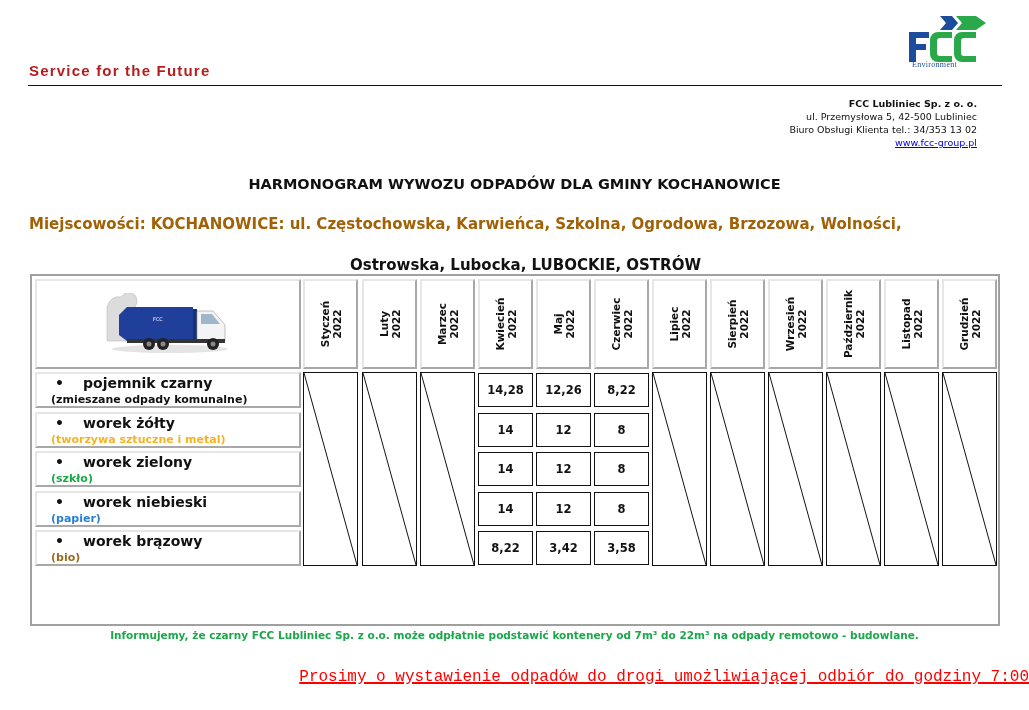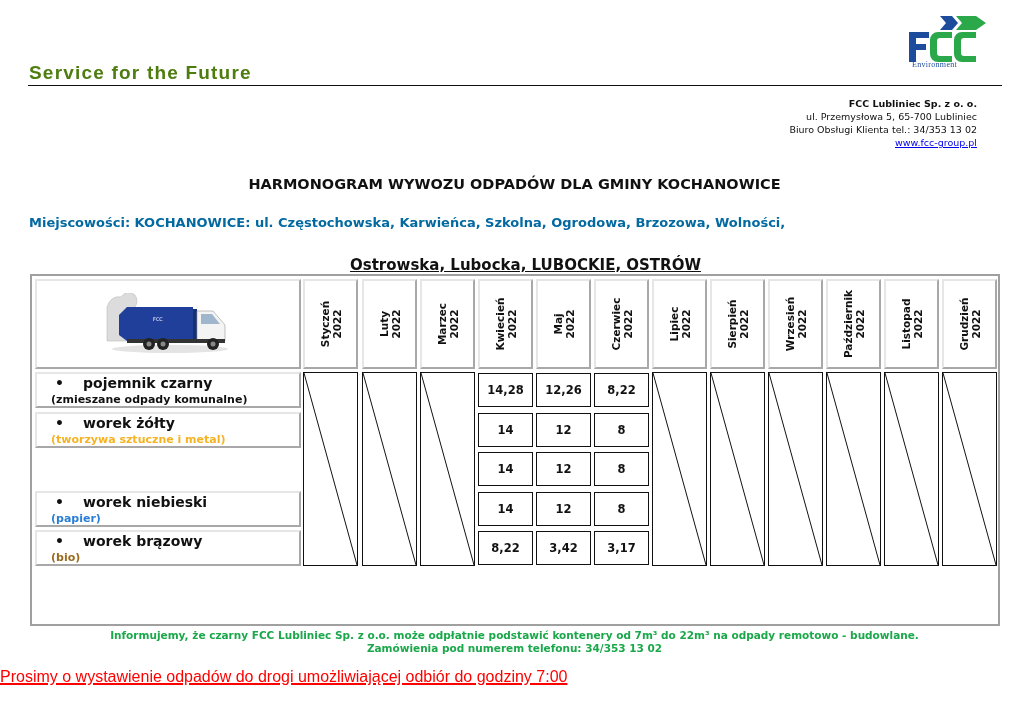--- a/index.html
+++ b/index.html
@@ -1,30 +1,30 @@
 <!DOCTYPE html>
 <html><head>
   <meta charset="utf-8">
   <style>
     html, body { margin: 0; padding: 0; background: #ffffff; }
     body { width: 1029px; height: 710px; position: relative; overflow: hidden; font-family: "DejaVu Sans", sans-serif; color: #111; }
 
-    .slogan { position: absolute; left: 29px; top: 62px; font-family: "Liberation Sans", sans-serif; font-weight: bold; font-size: 19px; letter-spacing: 1.2px; color: #4d7c0f; }
+    .slogan { position: absolute; left: 29px; top: 62px; font-family: "Liberation Sans", sans-serif; font-weight: bold; font-size: 15px; letter-spacing: 1.2px; color: #b91c1c; }
     .hr-line { position: absolute; left: 28px; top: 85px; width: 974px; height: 1px; background: #111; }
 
     .logo { position: absolute; left: 906px; top: 10px; width: 84px; height: 60px; }
     .logo-text { position: absolute; left: 912px; top: 60px; font-family: Liberation Serif, serif; font-size: 8px; color: #1d4c9c; letter-spacing: 0.3px; }
 
     .company { position: absolute; right: 52px; top: 97px; text-align: right; font-size: 9.5px; line-height: 13px; color: #111; }
     .company .name { font-weight: bold; }
     .company a { color: #0000ee; text-decoration: underline; }
 
     .title { position: absolute; left: 0; width: 1029px; top: 176px; text-align: center; font-weight: bold; font-size: 14.5px; color: #111; }
-    .places1 { position: absolute; left: 29px; top: 215px; font-weight: bold; font-size: 13px; color: #0369a1; white-space: nowrap; }
-    .places2 { position: absolute; left: 350px; top: 256px; font-weight: bold; font-size: 15px; color: #111; white-space: nowrap; text-decoration: underline; }
+    .places1 { position: absolute; left: 29px; top: 215px; font-weight: bold; font-size: 15px; color: #a16207; white-space: nowrap; }
+    .places2 { position: absolute; left: 350px; top: 256px; font-weight: bold; font-size: 15px; color: #111; white-space: nowrap; }
 
     .outer { position: absolute; left: 30px; top: 274px; width: 970px; height: 352px; border: 2px solid #a0a0a0; box-sizing: border-box; }
 
     .cell { position: absolute; box-sizing: border-box; border: 2px solid #e6e6e6; border-right-color: #a8a8a8; border-bottom-color: #a8a8a8; background: #fff; }
     .truck-cell { left: 3px; top: 3px; width: 266px; height: 90px; }
     .month-head { top: 3px; height: 90px; }
     .month-head .lbl { position: absolute; left: 50%; top: 50%; transform: translate(-50%, -50%) rotate(-90deg); font-weight: bold; font-size: 10.5px; line-height: 12px; text-align: center; white-space: nowrap; }
 
     .waste-cell { left: 3px; width: 266px; height: 36px; }
     .waste-cell .main { position: absolute; left: 18px; top: 1px; font-weight: bold; font-size: 14px; color: #111; }
@@ -33,21 +33,21 @@
 
     .val { position: absolute; box-sizing: border-box; border: 1.5px solid #111; background: #fff; font-weight: bold; font-size: 11.5px; display: flex; align-items: center; justify-content: center; color: #111; }
     .empty-col { position: absolute; box-sizing: border-box; border: 1.5px solid #111; background: #fff; }
     .empty-col svg { position: absolute; left: 0; top: 0; width: 100%; height: 100%; }
 
     .contact { position: absolute; left: 3px; top: 296px; width: 962px; height: 49px; border: 2px solid #e6e6e6; border-right-color: #a8a8a8; border-bottom-color: #a8a8a8; box-sizing: border-box; text-align: center; font-weight: bold; font-size: 10.5px; }
     .contact .l1 { position: absolute; left: 0; right: 0; top: 5px; }
     .contact .l2 { position: absolute; left: 0; right: 0; top: 26px; }
 
     .info { position: absolute; left: 0; width: 1029px; top: 629px; text-align: center; font-weight: bold; font-size: 10.5px; line-height: 13px; color: #1aa84a; }
-    .notice { position: absolute; left: 0; width: 1029px; top: 668px; text-align: left; font-family: Liberation Sans, sans-serif; font-size: 16px; color: #ff0000; }
+    .notice { position: absolute; left: 0; width: 1029px; top: 668px; text-align: right; font-family: Liberation Mono, monospace; font-size: 16px; color: #ff0000; }
     .notice span { text-decoration: underline; text-decoration-thickness: 2px; }
   </style>
 </head>
 <body>
 
 <div class="slogan">Service for the Future</div>
 <div class="hr-line"></div>
 
 <div class="logo">
   <svg width="84" height="56" viewBox="0 0 84 56">
@@ -55,21 +55,21 @@
     <polygon points="50,6 70,6 80,13 70,20 50,20 56,13" fill="#2aa84a"></polygon>
     <path d="M3,22 h20 v6 h-13 v6 h10 v6 h-10 v12 h-7 z" fill="#1d4c9c"></path>
     <path d="M46,22 h-14 a8,8 0 0 0 -8,8 v14 a8,8 0 0 0 8,8 h14 v-6 h-12 a3,3 0 0 1 -3,-3 v-12 a3,3 0 0 1 3,-3 h12 z" fill="#2aa84a"></path>
     <path d="M70,22 h-14 a8,8 0 0 0 -8,8 v14 a8,8 0 0 0 8,8 h14 v-6 h-12 a3,3 0 0 1 -3,-3 v-12 a3,3 0 0 1 3,-3 h12 z" fill="#2aa84a"></path>
   </svg>
 </div>
 <div class="logo-text">Environment</div>
 
 <div class="company">
   <div class="name">FCC Lubliniec Sp. z o. o.</div>
-  <div>ul. Przemysłowa 5, 65-700 Lubliniec</div>
+  <div>ul. Przemysłowa 5, 42-500 Lubliniec</div>
   <div>Biuro Obsługi Klienta tel.: 34/353 13 02</div>
   <div><a>www.fcc-group.pl</a></div>
 </div>
 
 <div class="title">HARMONOGRAM WYWOZU ODPADÓW DLA GMINY KOCHANOWICE</div>
 <div class="places1">Miejscowości:  KOCHANOWICE: ul. Częstochowska, Karwieńca, Szkolna, Ogrodowa, Brzozowa, Wolności,</div>
 <div class="places2">Ostrowska, Lubocka, LUBOCKIE, OSTRÓW</div>
 
 <div class="outer" id="tbl">
   <div class="cell truck-cell">
@@ -163,20 +163,24 @@
       </div>
     </div>
     <div class="cell waste-cell" style="top: 96px;">
       <div class="main"><span class="bullet">•</span><span>pojemnik czarny</span></div>
       <div class="sub" style="color: rgb(17, 17, 17);">(zmieszane odpady komunalne)</div>
     </div>
     <div class="cell waste-cell" style="top: 136px;">
       <div class="main"><span class="bullet">•</span><span>worek żółty</span></div>
       <div class="sub" style="color: rgb(245, 179, 36);">(tworzywa sztuczne i metal)</div>
     </div>
+    <div class="cell waste-cell" style="top: 175px;">
+      <div class="main"><span class="bullet">•</span><span>worek zielony</span></div>
+      <div class="sub" style="color: rgb(26, 168, 74);">(szkło)</div>
+    </div>
     <div class="cell waste-cell" style="top: 215px;">
       <div class="main"><span class="bullet">•</span><span>worek niebieski</span></div>
       <div class="sub" style="color: rgb(42, 127, 212);">(papier)</div>
     </div>
     <div class="cell waste-cell" style="top: 254px;">
       <div class="main"><span class="bullet">•</span><span>worek brązowy</span></div>
       <div class="sub" style="color: rgb(154, 106, 30);">(bio)</div>
     </div>
     <div class="empty-col" style="left: 271px; top: 96px; width: 55px; height: 194px;">
       <svg preserveAspectRatio="none" viewBox="0 0 100 100">
@@ -200,21 +204,21 @@
     <div class="val" style="left: 446px; top: 255px; width: 55px; height: 34px;">8,22</div>
     <div class="val" style="left: 504px; top: 97px; width: 55px; height: 34px;">12,26</div>
     <div class="val" style="left: 504px; top: 137px; width: 55px; height: 34px;">12</div>
     <div class="val" style="left: 504px; top: 176px; width: 55px; height: 34px;">12</div>
     <div class="val" style="left: 504px; top: 216px; width: 55px; height: 34px;">12</div>
     <div class="val" style="left: 504px; top: 255px; width: 55px; height: 34px;">3,42</div>
     <div class="val" style="left: 562px; top: 97px; width: 55px; height: 34px;">8,22</div>
     <div class="val" style="left: 562px; top: 137px; width: 55px; height: 34px;">8</div>
     <div class="val" style="left: 562px; top: 176px; width: 55px; height: 34px;">8</div>
     <div class="val" style="left: 562px; top: 216px; width: 55px; height: 34px;">8</div>
-    <div class="val" style="left: 562px; top: 255px; width: 55px; height: 34px;">3,17</div>
+    <div class="val" style="left: 562px; top: 255px; width: 55px; height: 34px;">3,58</div>
     <div class="empty-col" style="left: 620px; top: 96px; width: 55px; height: 194px;">
       <svg preserveAspectRatio="none" viewBox="0 0 100 100">
         <line x1="0" y1="0" x2="100" y2="100" stroke="#111" stroke-width="1" vector-effect="non-scaling-stroke"></line>
       </svg>
     </div>
     <div class="empty-col" style="left: 678px; top: 96px; width: 55px; height: 194px;">
       <svg preserveAspectRatio="none" viewBox="0 0 100 100">
         <line x1="0" y1="0" x2="100" y2="100" stroke="#111" stroke-width="1" vector-effect="non-scaling-stroke"></line>
       </svg>
     </div>
@@ -235,18 +239,17 @@
     </div>
     <div class="empty-col" style="left: 910px; top: 96px; width: 55px; height: 194px;">
       <svg preserveAspectRatio="none" viewBox="0 0 100 100">
         <line x1="0" y1="0" x2="100" y2="100" stroke="#111" stroke-width="1" vector-effect="non-scaling-stroke"></line>
       </svg>
     </div>
   </div>
 
 <div class="info">
   <div>Informujemy, że czarny FCC Lubliniec Sp. z o.o. może odpłatnie podstawić kontenery od 7m³ do 22m³ na odpady remotowo - budowlane.</div>
-  <div>Zamówienia pod numerem telefonu: 34/353 13 02</div>
 </div>
 
 <div class="notice">
   <span>Prosimy o wystawienie odpadów do drogi umożliwiającej odbiór do godziny 7:00</span>
 </div>
 
 </body></html>

